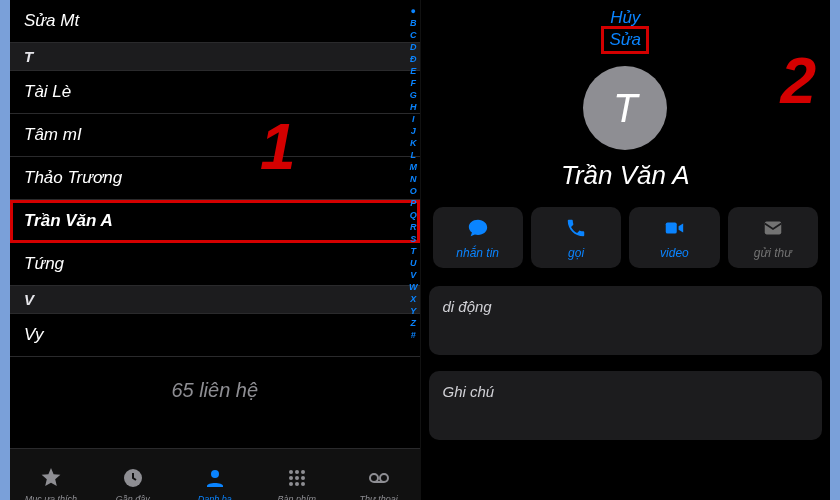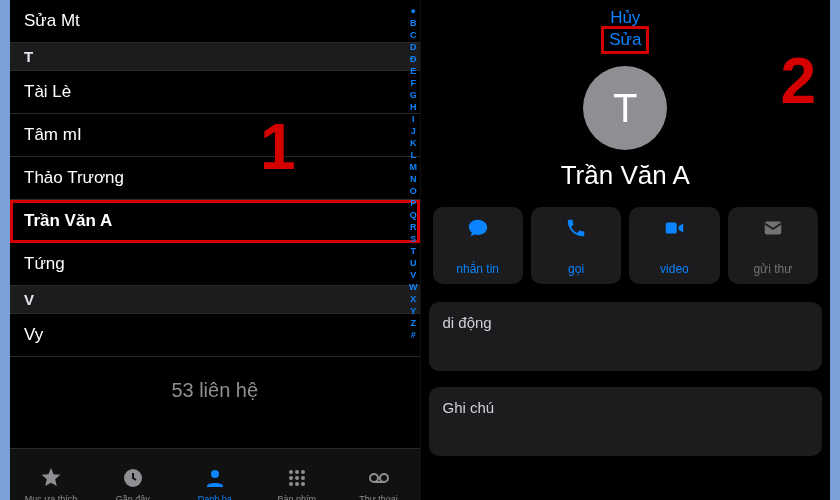--- a/index.html
+++ b/index.html
@@ -4,21 +4,21 @@
 <style>
   * { box-sizing: border-box; margin: 0; padding: 0; }
   body {
     width: 840px; height: 500px;
     background: #7aa0d9;
     font-family: -apple-system, "Helvetica Neue", Arial, sans-serif;
     position: relative; overflow: hidden;
   }
   .canvas {
     position: absolute; left: 10px; top: 0; right: 10px; bottom: 0;
-    background: #000; display: flex;
+    background: #000; display: flex; font-style: italic;
   }
   .phone { flex: 1; background: #000; position: relative; overflow: hidden; }
   .phone.left  { border-right: 1px solid #111; }
 
   
   .list { color: #fff; font-size: 17px; }
   .row {
     padding: 11px 14px; border-bottom: 1px solid #2a2a2c;
     background: #000; font-weight: 500;
   }
@@ -69,21 +69,21 @@
   .name {
     color: #fff; text-align: center; font-size: 26px; font-weight: 500;
     margin-bottom: 16px;
   }
   .actions {
     display: flex; gap: 8px; padding: 0 12px; margin-bottom: 18px;
   }
   .action {
     flex: 1; background: #1c1c1e; border-radius: 10px;
     display: flex; flex-direction: column; align-items: center;
-    padding: 10px 0 8px; color: #0a84ff; font-size: 12px; gap: 20px;
+    padding: 10px 0 8px; color: #0a84ff; font-size: 12px; gap: 4px;
   }
   .action.disabled { color: #737373; }
   .action svg { width: 24px; height: 22px; }
   .card {
     background: #1c1c1e; border-radius: 10px;
     margin: 0 8px 16px; padding: 12px 14px 40px;
     color: #d1d1d6; font-size: 15px;
   }
 
   
@@ -101,21 +101,21 @@
     <div class="list" id="list">
         <div class="row">Sửa Mt</div>
         <div class="section">T</div>
         <div class="row">Tài Lè</div>
         <div class="row">Tâm mI</div>
         <div class="row">Thảo Trương</div>
         <div class="row selected">Trần Văn A</div>
         <div class="row">Tứng</div>
         <div class="section">V</div>
         <div class="row">Vy</div>
-        <div class="count">53 liên hệ</div>
+        <div class="count">65 liên hệ</div>
       </div>
 
     <div class="alpha" id="alpha">
         <span>●</span>
         <span>B</span>
         <span>C</span>
         <span>D</span>
         <span>Đ</span>
         <span>E</span>
         <span>F</span>

